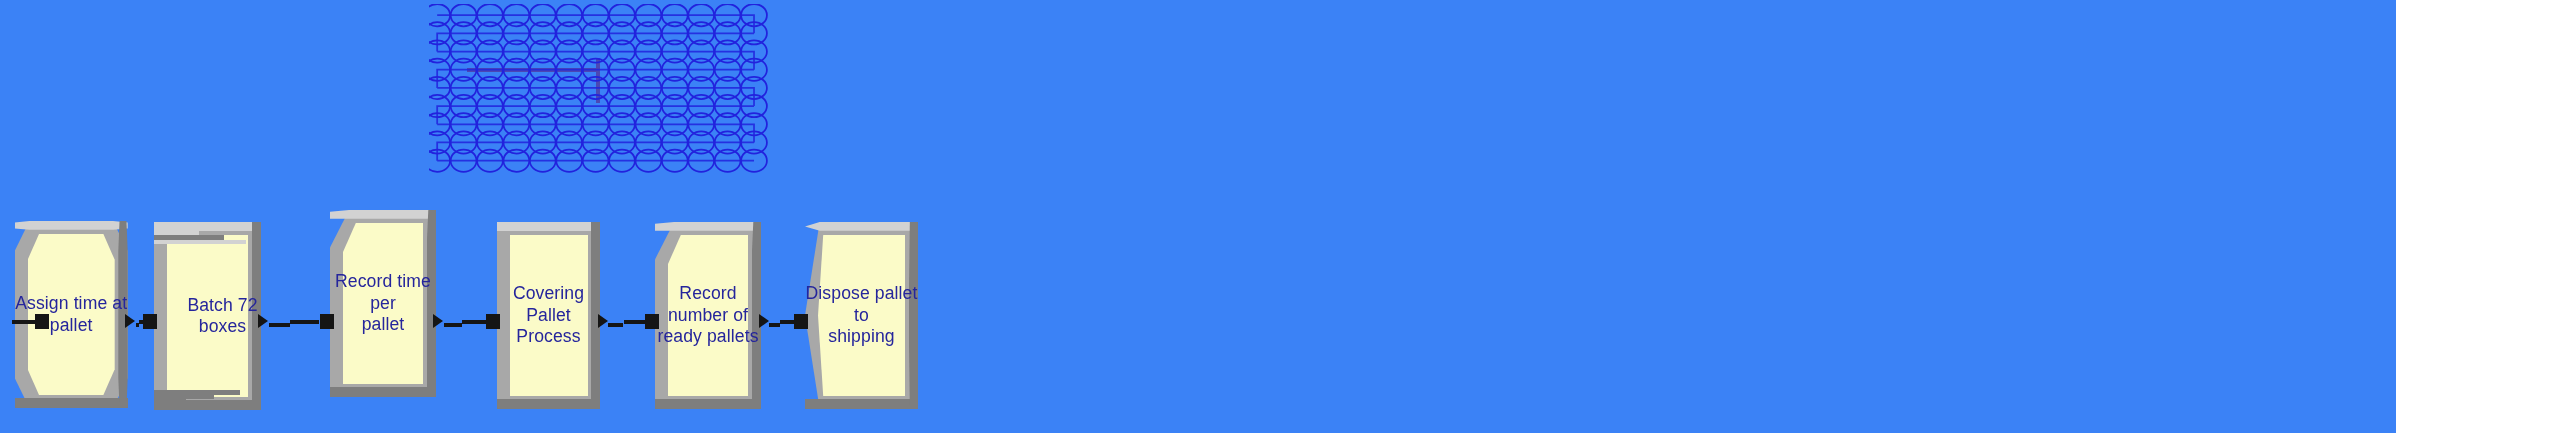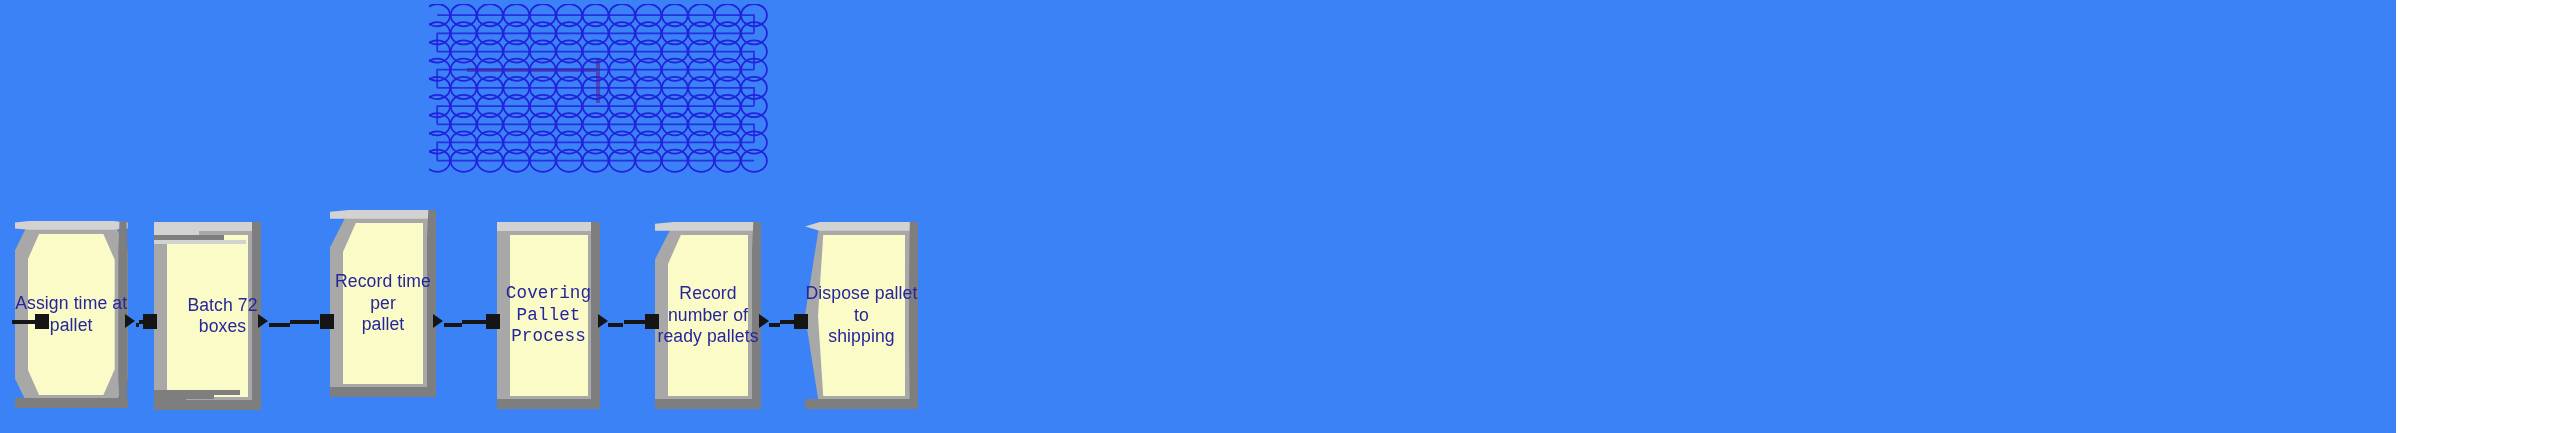--- a/index.html
+++ b/index.html
@@ -122,21 +122,21 @@
       <div class="face" style="background: rgb(251, 251, 200); left: 13px; top: 13px; width: 80px; height: 161px; clip-path: polygon(16% 0%, 100% 0%, 100% 100%, 0% 100%, 0% 18%);"></div>
       <div class="label" style="color: rgb(37, 37, 156);">Record time per
 pallet</div>
     </div>
     <div class="block" style="left: 497px; top: 222px; width: 103px; height: 187px;">
       <div class="shape" style="background: rgb(168, 168, 168);"></div>
       <div class="bev-light" style="background: rgb(210, 210, 210); left: 0px; top: 0px; width: 100%; height: 8.8px;"></div>
       <div class="bev-dark" style="background: rgb(126, 126, 126); left: 0px; bottom: 0px; width: 100%; height: 10px;"></div>
       <div class="bev-dark" style="background: rgb(126, 126, 126); right: 0px; top: 0px; width: 9.4px; height: 100%;"></div>
       <div class="face" style="background: rgb(251, 251, 200); left: 13px; top: 13px; width: 78px; height: 161px;"></div>
-      <div class="label" style="color: rgb(37, 37, 156); font-family: Liberation Mono, monospace;">Covering Pallet
+      <div class="label" style="color: rgb(37, 37, 156);">Covering Pallet
 Process</div>
     </div>
     <div class="block" style="left: 655px; top: 222px; width: 106px; height: 187px;">
       <div class="shape" style="clip-path: polygon(18% 0%, 100% 0%, 100% 100%, 0% 100%, 0% 20%); background: rgb(168, 168, 168);"></div>
       <div class="bev-light" style="background: rgb(210, 210, 210); left: 0px; top: 0px; width: 100%; height: 8.8px; clip-path: polygon(18% 0%, 100% 0%, 100% 100%, 0% 100%, 0% 20%);"></div>
       <div class="bev-dark" style="background: rgb(126, 126, 126); left: 0px; bottom: 0px; width: 100%; height: 10px;"></div>
       <div class="bev-dark" style="background: rgb(126, 126, 126); right: 0px; top: 0px; width: 9.4px; height: 100%; clip-path: polygon(18% 0%, 100% 0%, 100% 100%, 0% 100%, 0% 20%);"></div>
       <div class="face" style="background: rgb(251, 251, 200); left: 13px; top: 13px; width: 80px; height: 161px; clip-path: polygon(16% 0%, 100% 0%, 100% 100%, 0% 100%, 0% 18%);"></div>
       <div class="label" style="color: rgb(37, 37, 156);">Record number of
 ready pallets</div>

